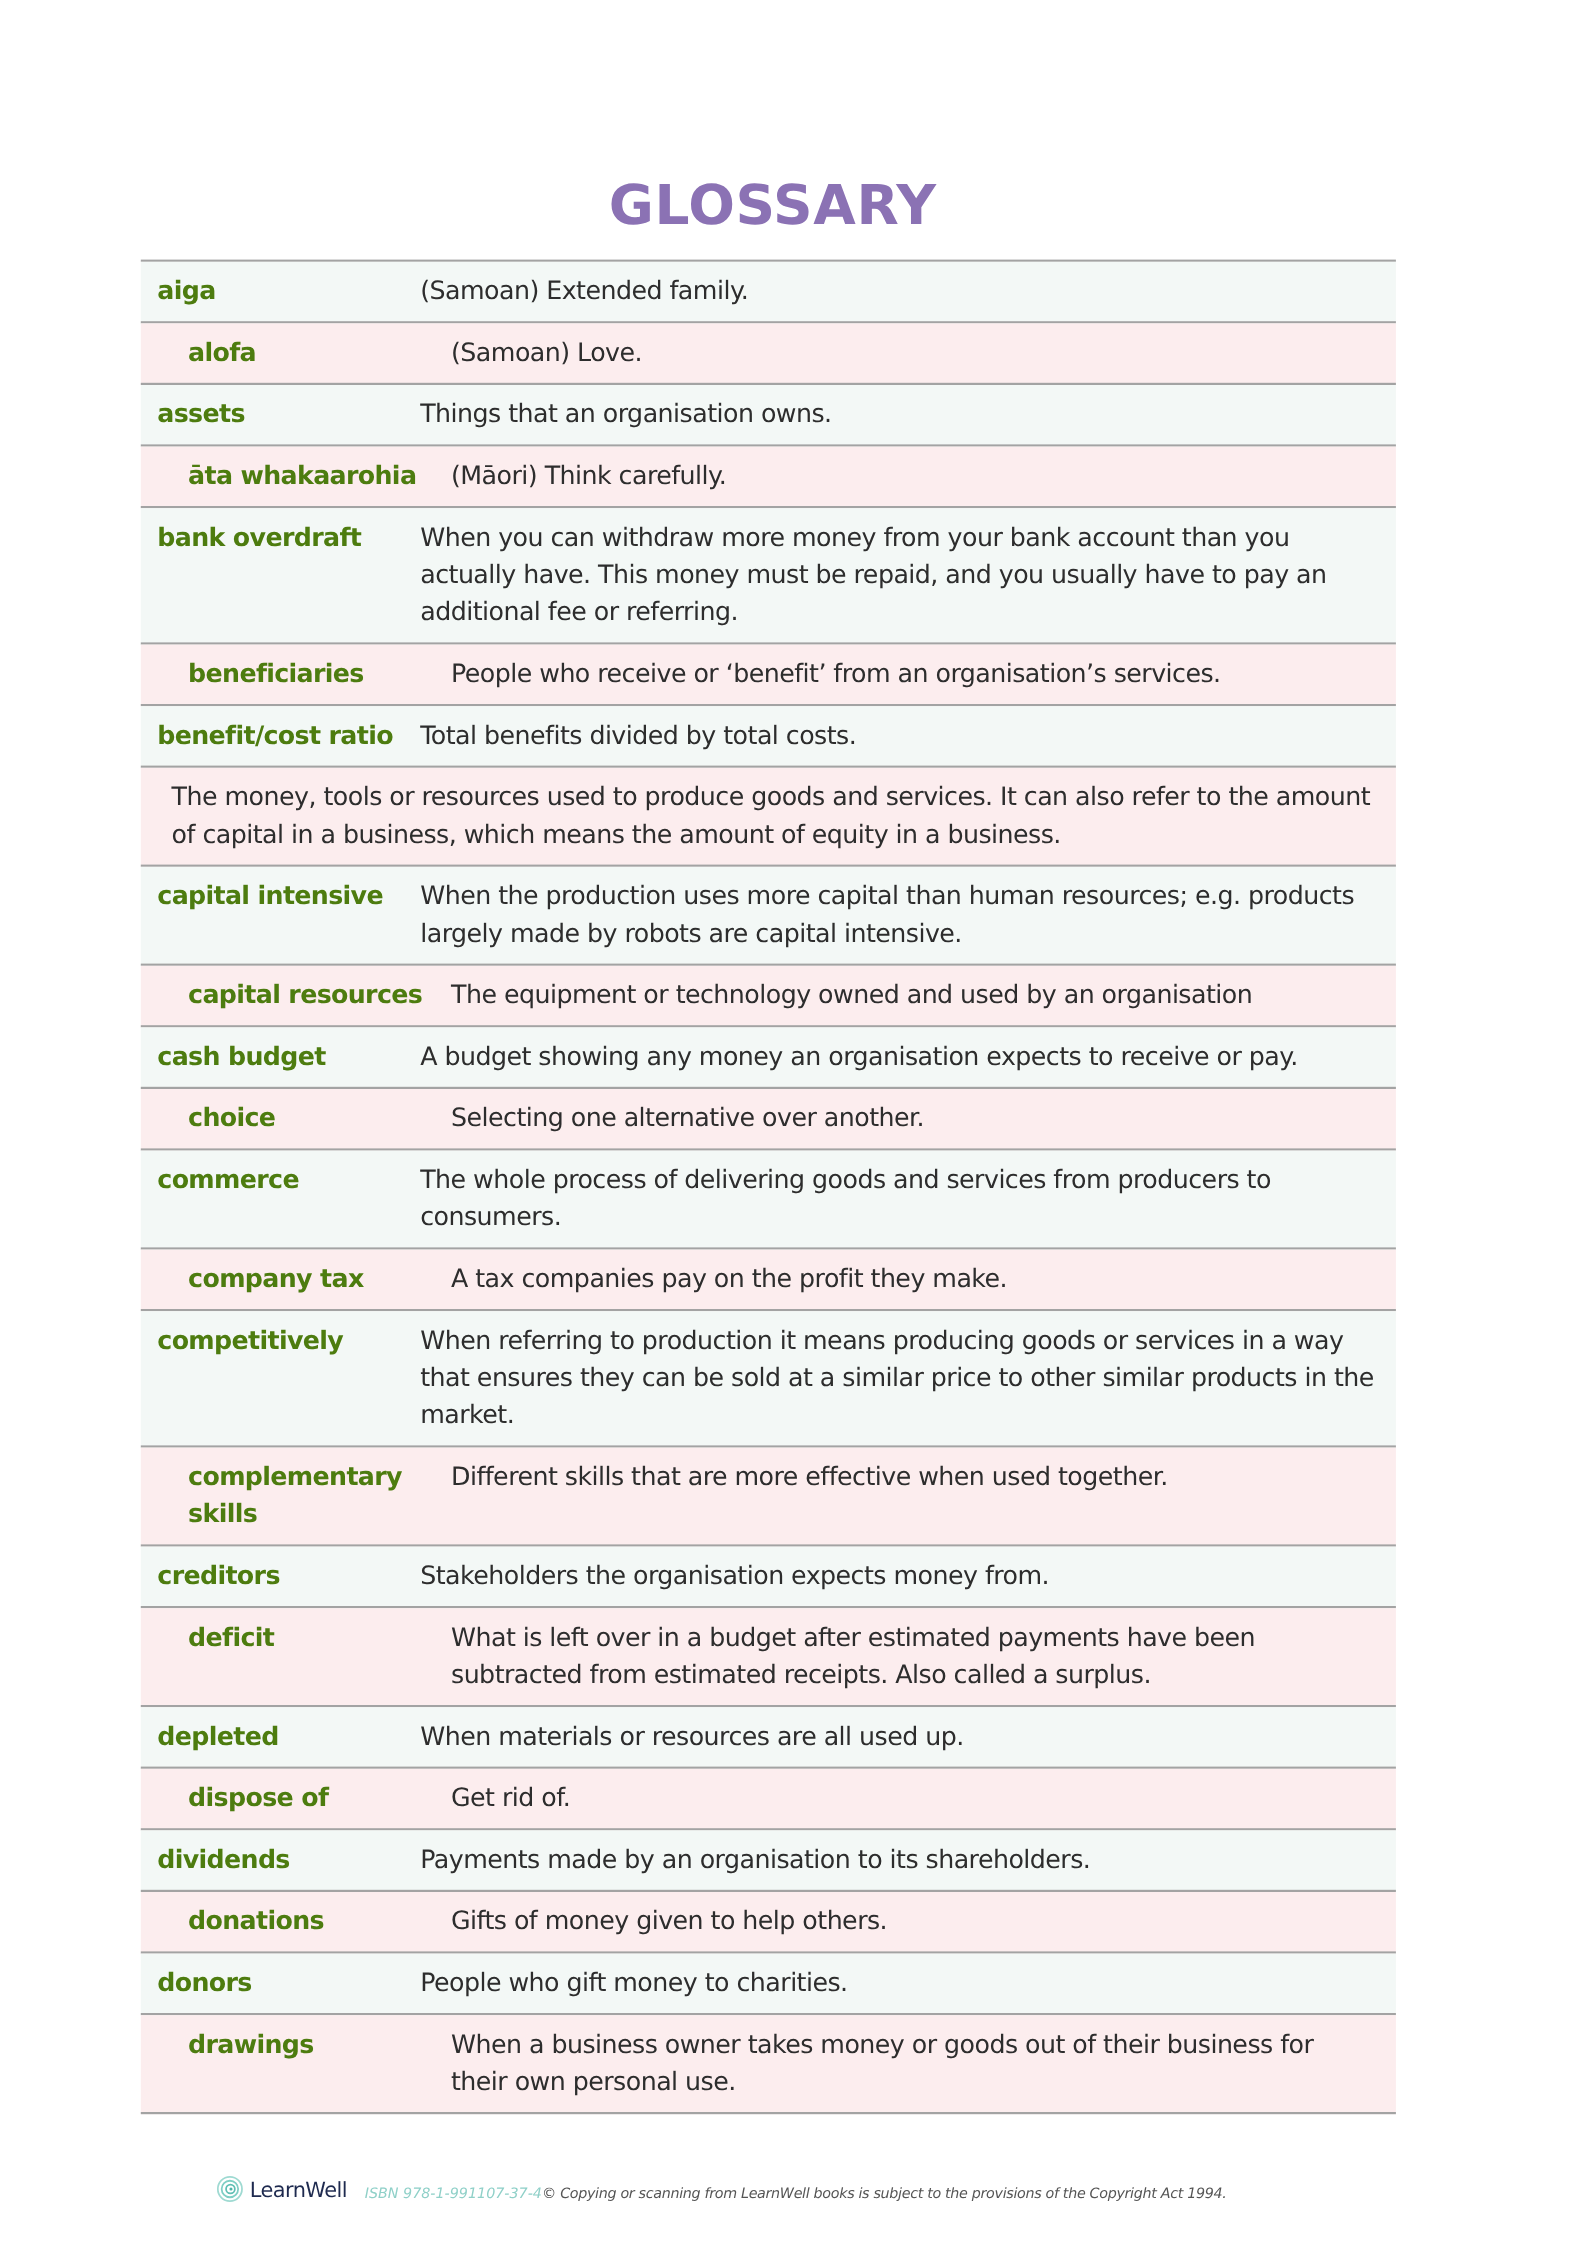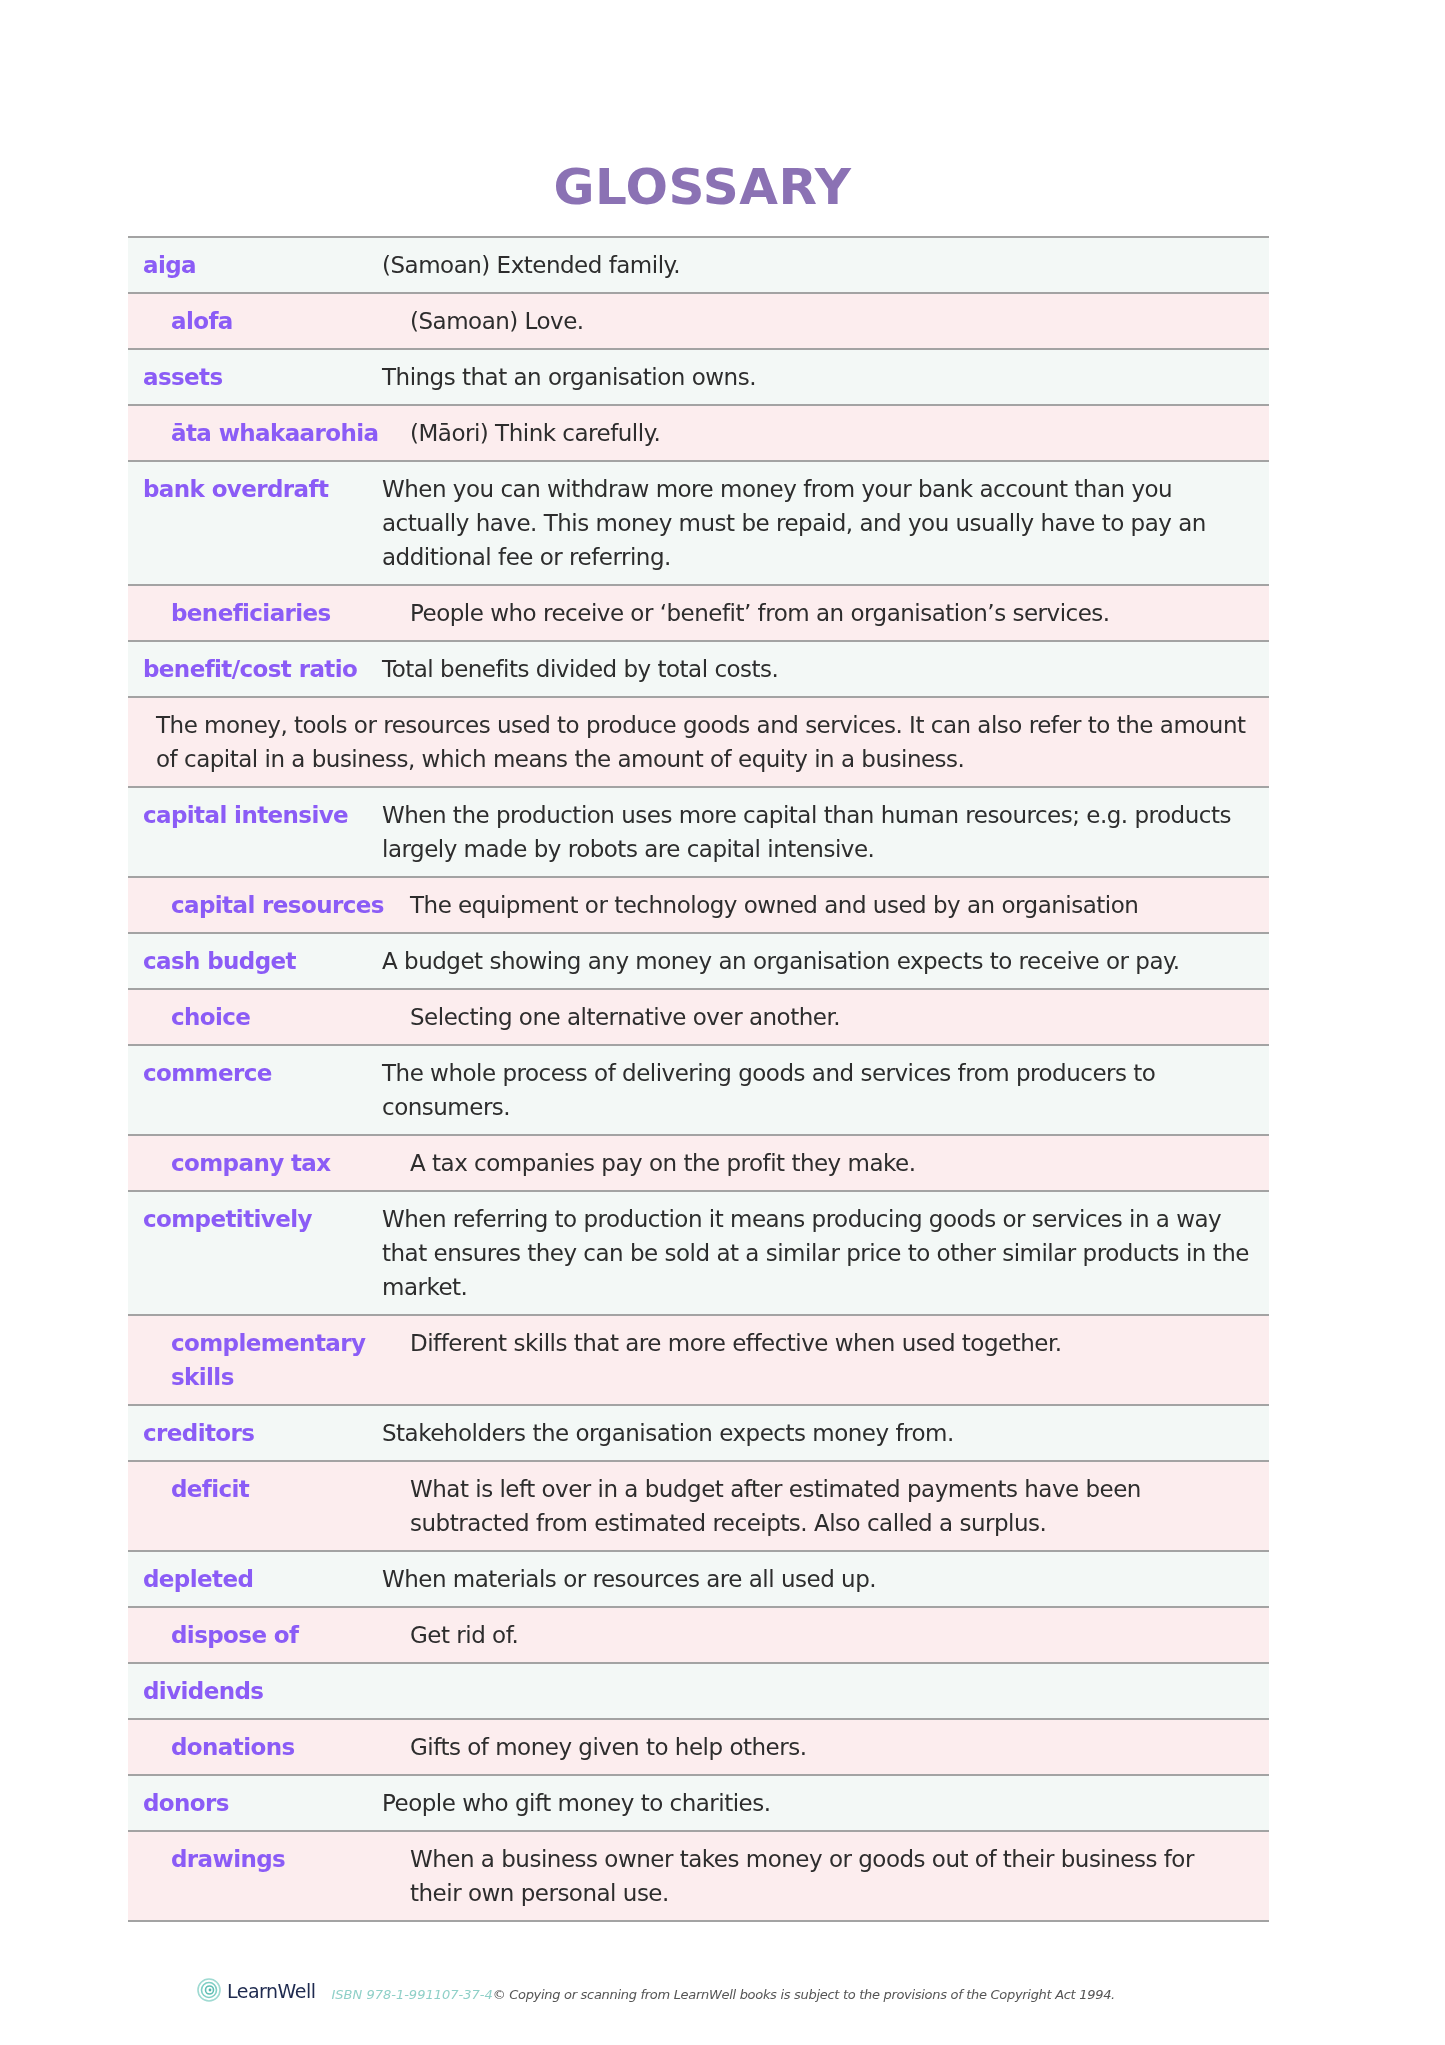--- a/index.html
+++ b/index.html
@@ -44,21 +44,21 @@
   .row.odd { background: #fcedee; padding-left: 28px; }
   .term {
     width: 254px;
     flex: 0 0 254px;
     padding-left: 15px;
     box-sizing: border-box;
     font-family: "DejaVu Sans", sans-serif;
     font-weight: bold;
     font-size: 23px;
     line-height: 34px;
-    color: #8b5cf6;
+    color: #4d7c0f;
     letter-spacing: -0.6px;
   }
   .def {
     flex: 1 1 auto;
     padding-right: 20px;
     font-family: "DejaVu Sans", sans-serif;
     font-size: 23px;
     line-height: 34px;
     color: #2d2d2d;
     letter-spacing: -0.5px;
@@ -177,20 +177,21 @@
   <div class="row even">
     <div class="term">depleted</div>
     <div class="def">When materials or resources are all used up.</div>
   </div>
   <div class="row odd">
     <div class="term">dispose of</div>
     <div class="def">Get rid of.</div>
   </div>
   <div class="row even">
     <div class="term">dividends</div>
+    <div class="def">Payments made by an organisation to its shareholders.</div>
   </div>
   <div class="row odd">
     <div class="term">donations</div>
     <div class="def">Gifts of money given to help others.</div>
   </div>
   <div class="row even">
     <div class="term">donors</div>
     <div class="def">People who gift money to charities.</div>
   </div>
   <div class="row odd">

